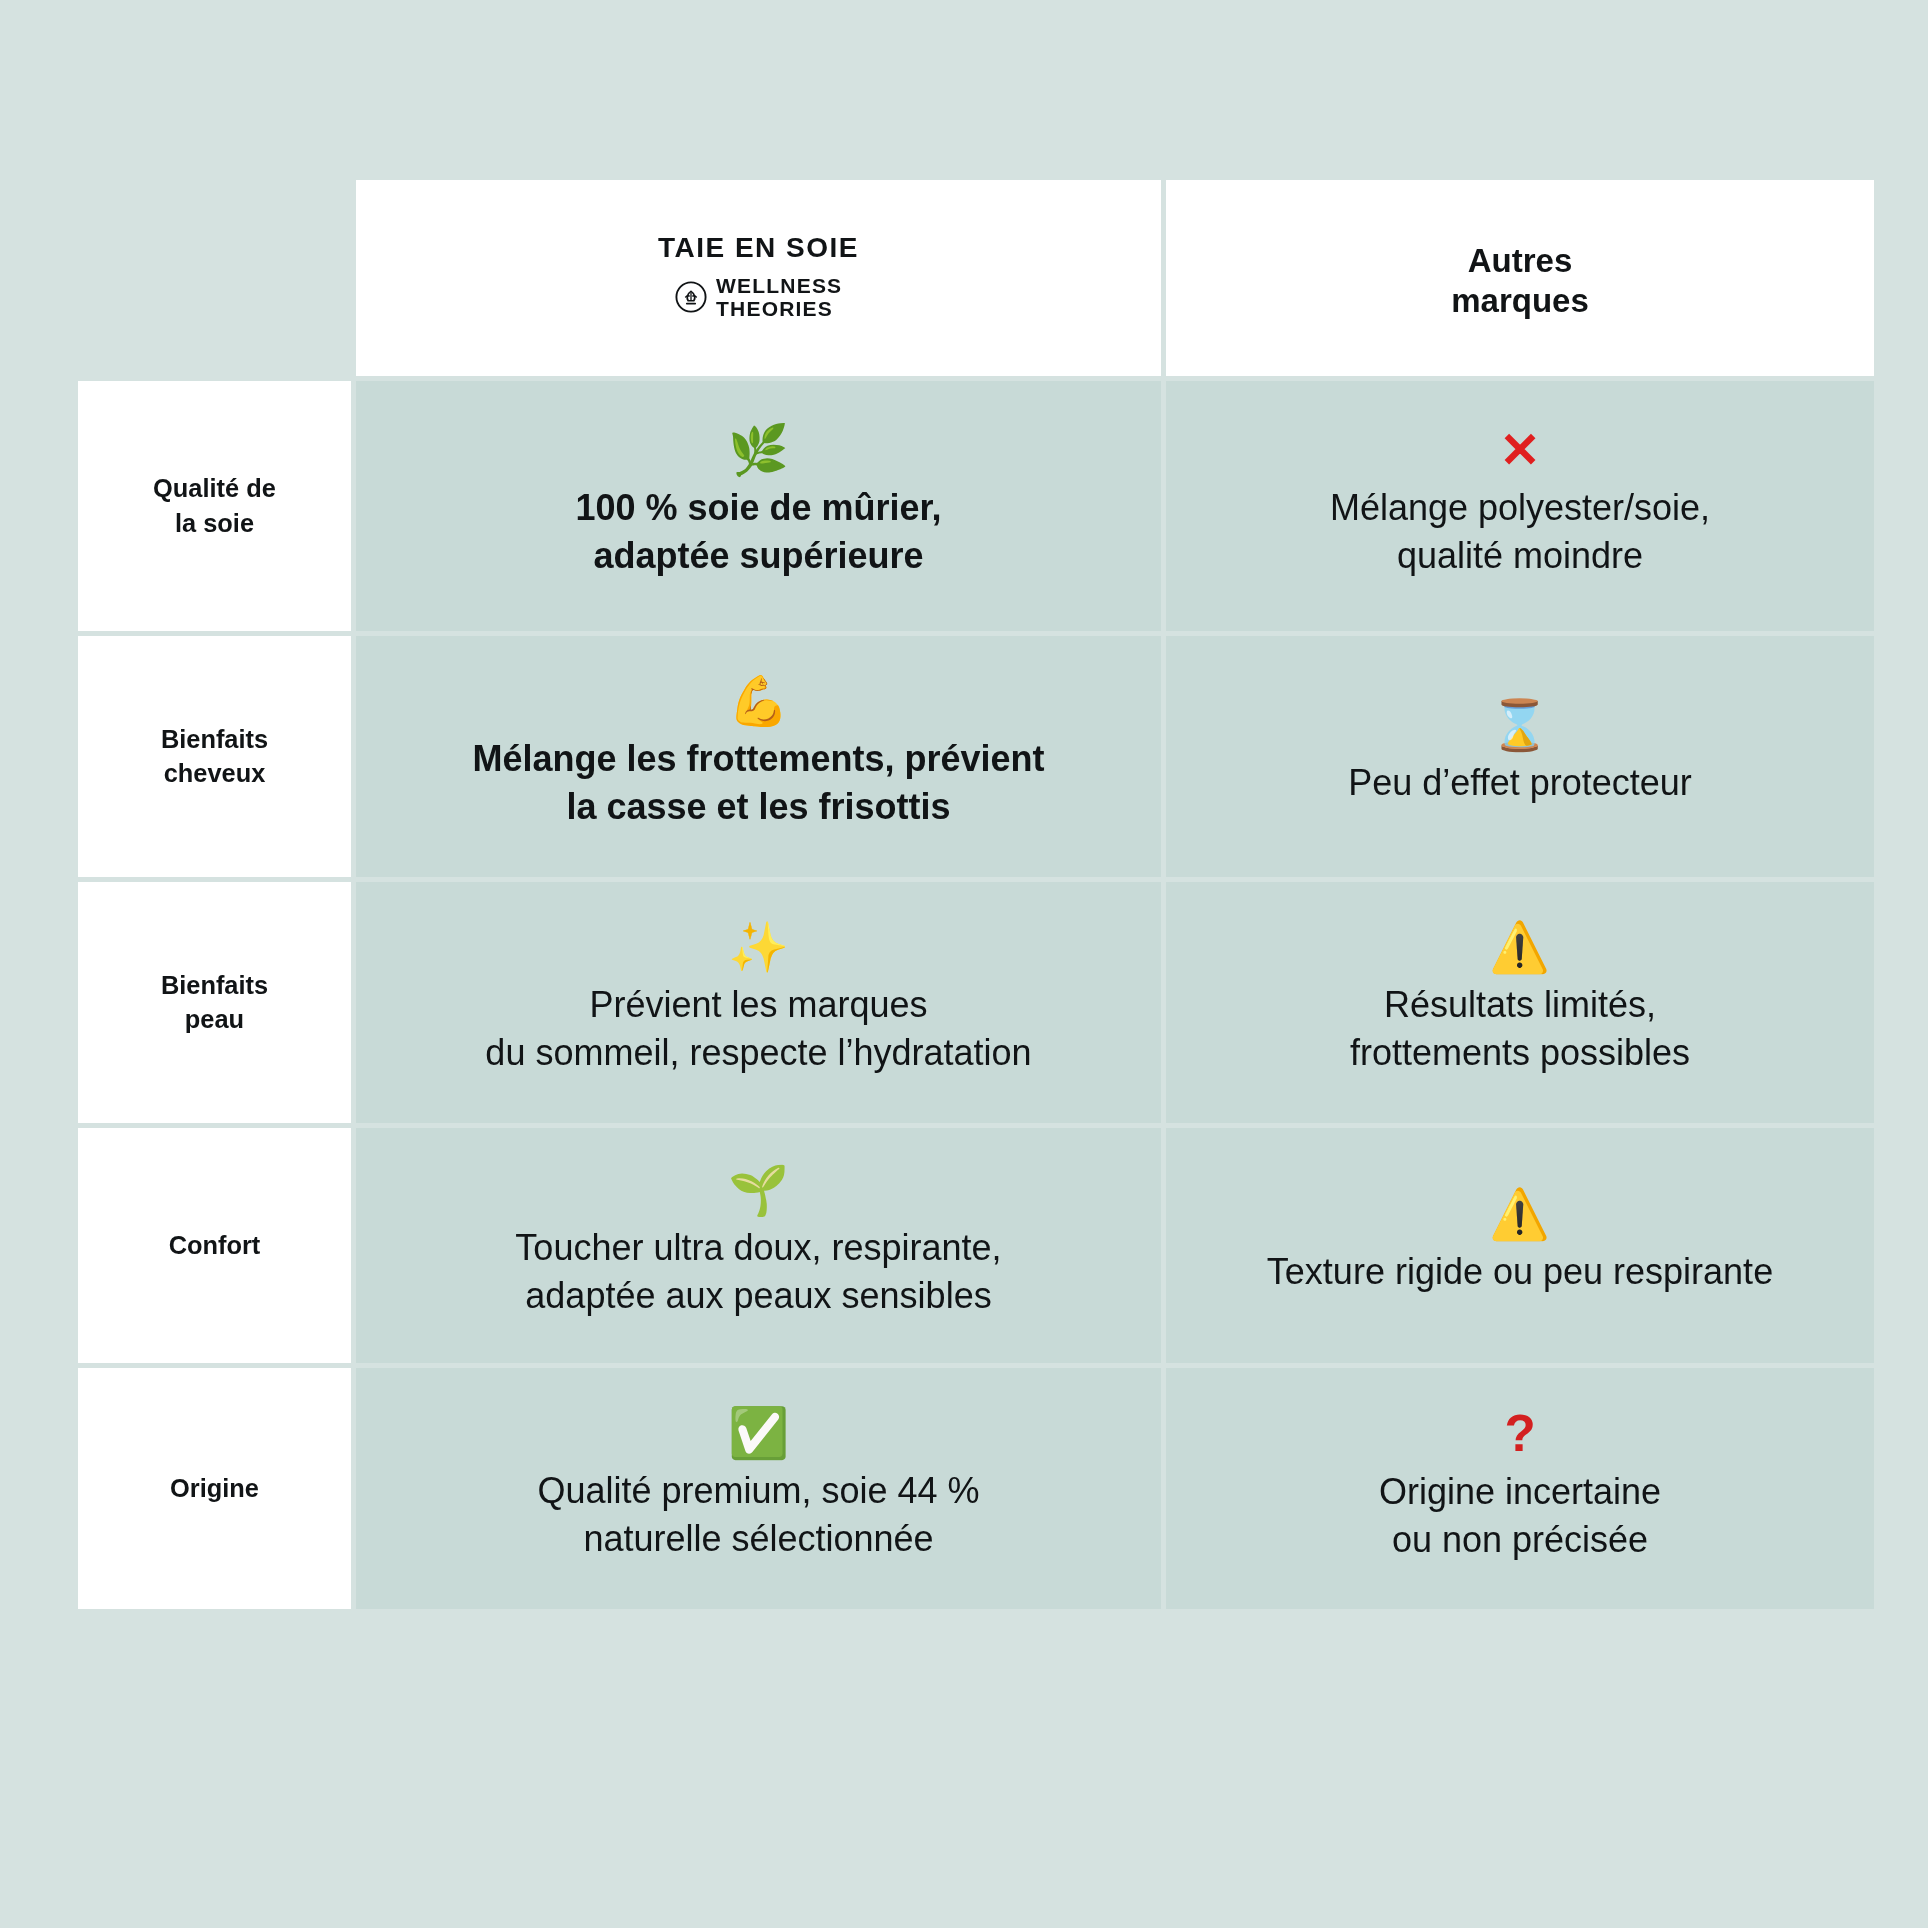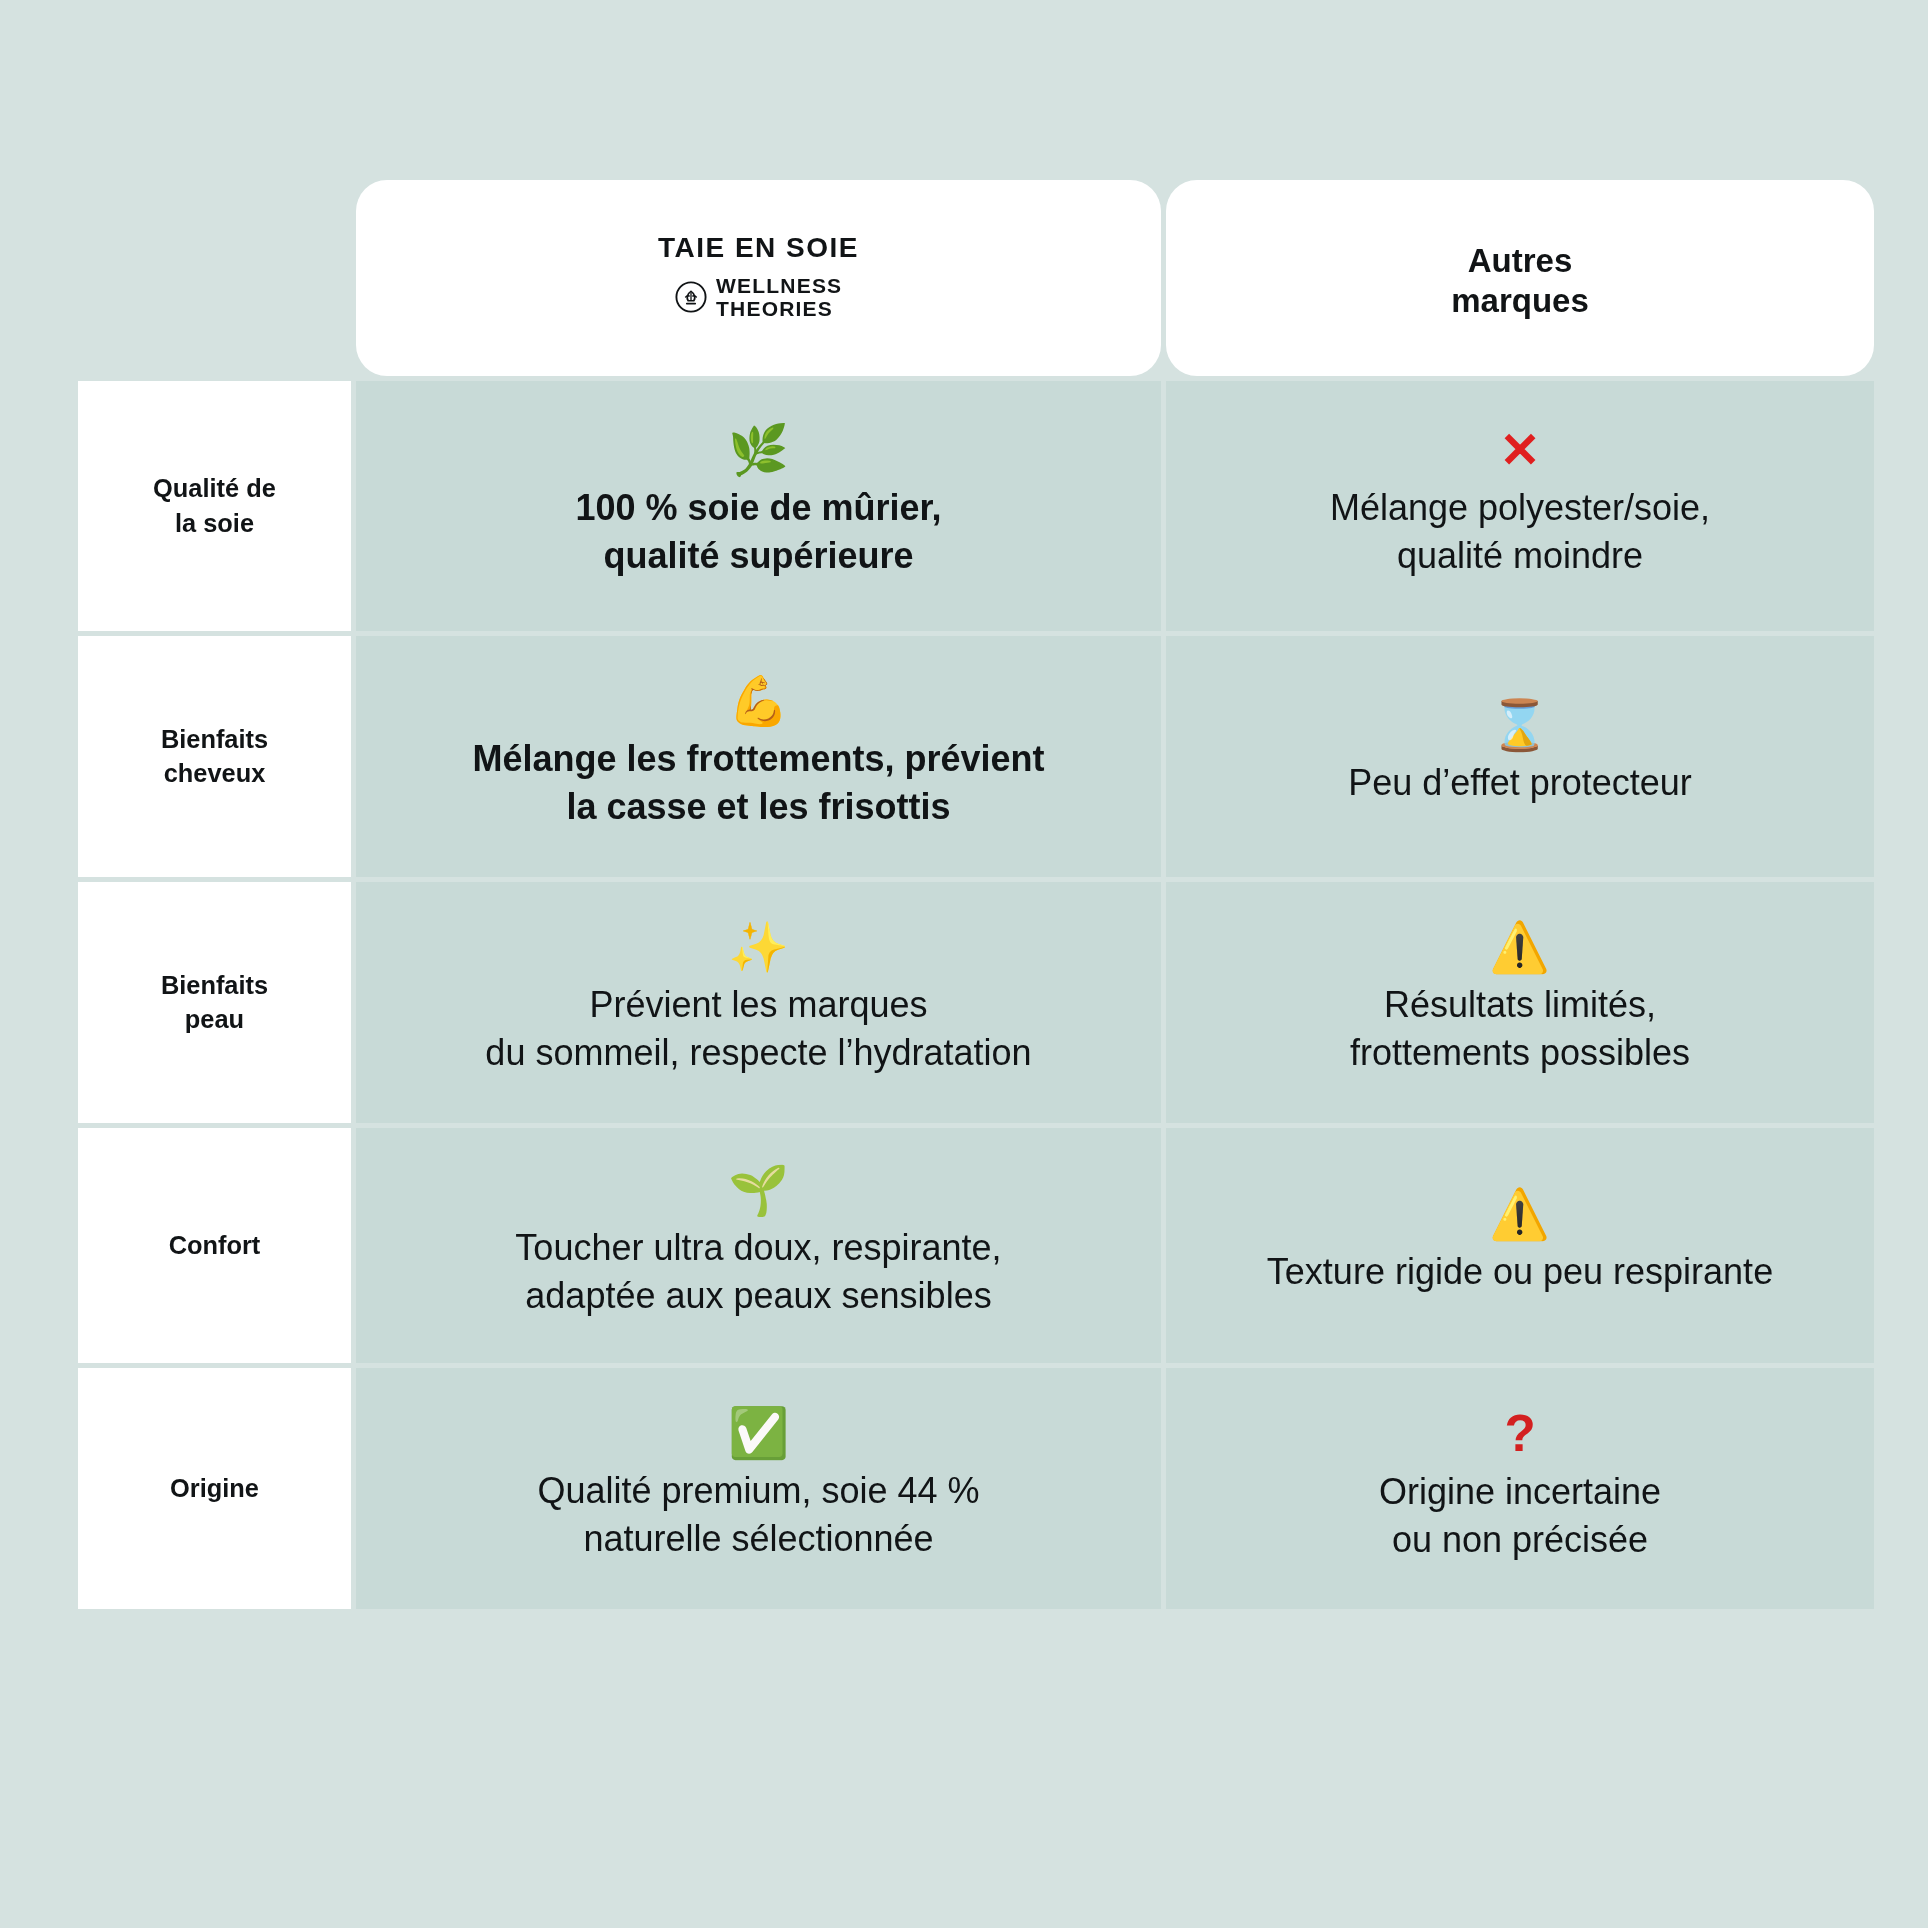--- a/index.html
+++ b/index.html
@@ -43,21 +43,20 @@
     background: transparent;
     border: none;
   }
 
   td.head-cell {
     background: #ffffff;
     text-align: center;
     vertical-align: middle;
     padding: 24.5px 19px 28px 19px;
     height: 143px;
-    border-radius: 31px;
   }
 
   .brand-title {
     font-size: 28px;
     font-weight: bold;
     letter-spacing: 1.5px;
     color: #111416;
     line-height: 1.2;
   }
 
@@ -179,21 +178,21 @@
 
         <tr class="row-1">
           <td class="label-cell">
             <span>Qualité de</span><br>
             <span>la soie</span>
           </td>
           <td class="data-cell">
             <div class="cell-icon">🌿</div>
             <div class="cell-text bold">
               <span>100 % soie de mûrier,</span><br>
-              <span>qualité supérieure</span>
+              <span>adaptée supérieure</span>
             </div>
           </td>
           <td class="data-cell">
             <div class="cell-icon x-mark">✕</div>
             <div class="cell-text">
               <span>Mélange polyester/soie,</span><br>
               <span>qualité moindre</span>
             </div>
           </td>
         </tr>

